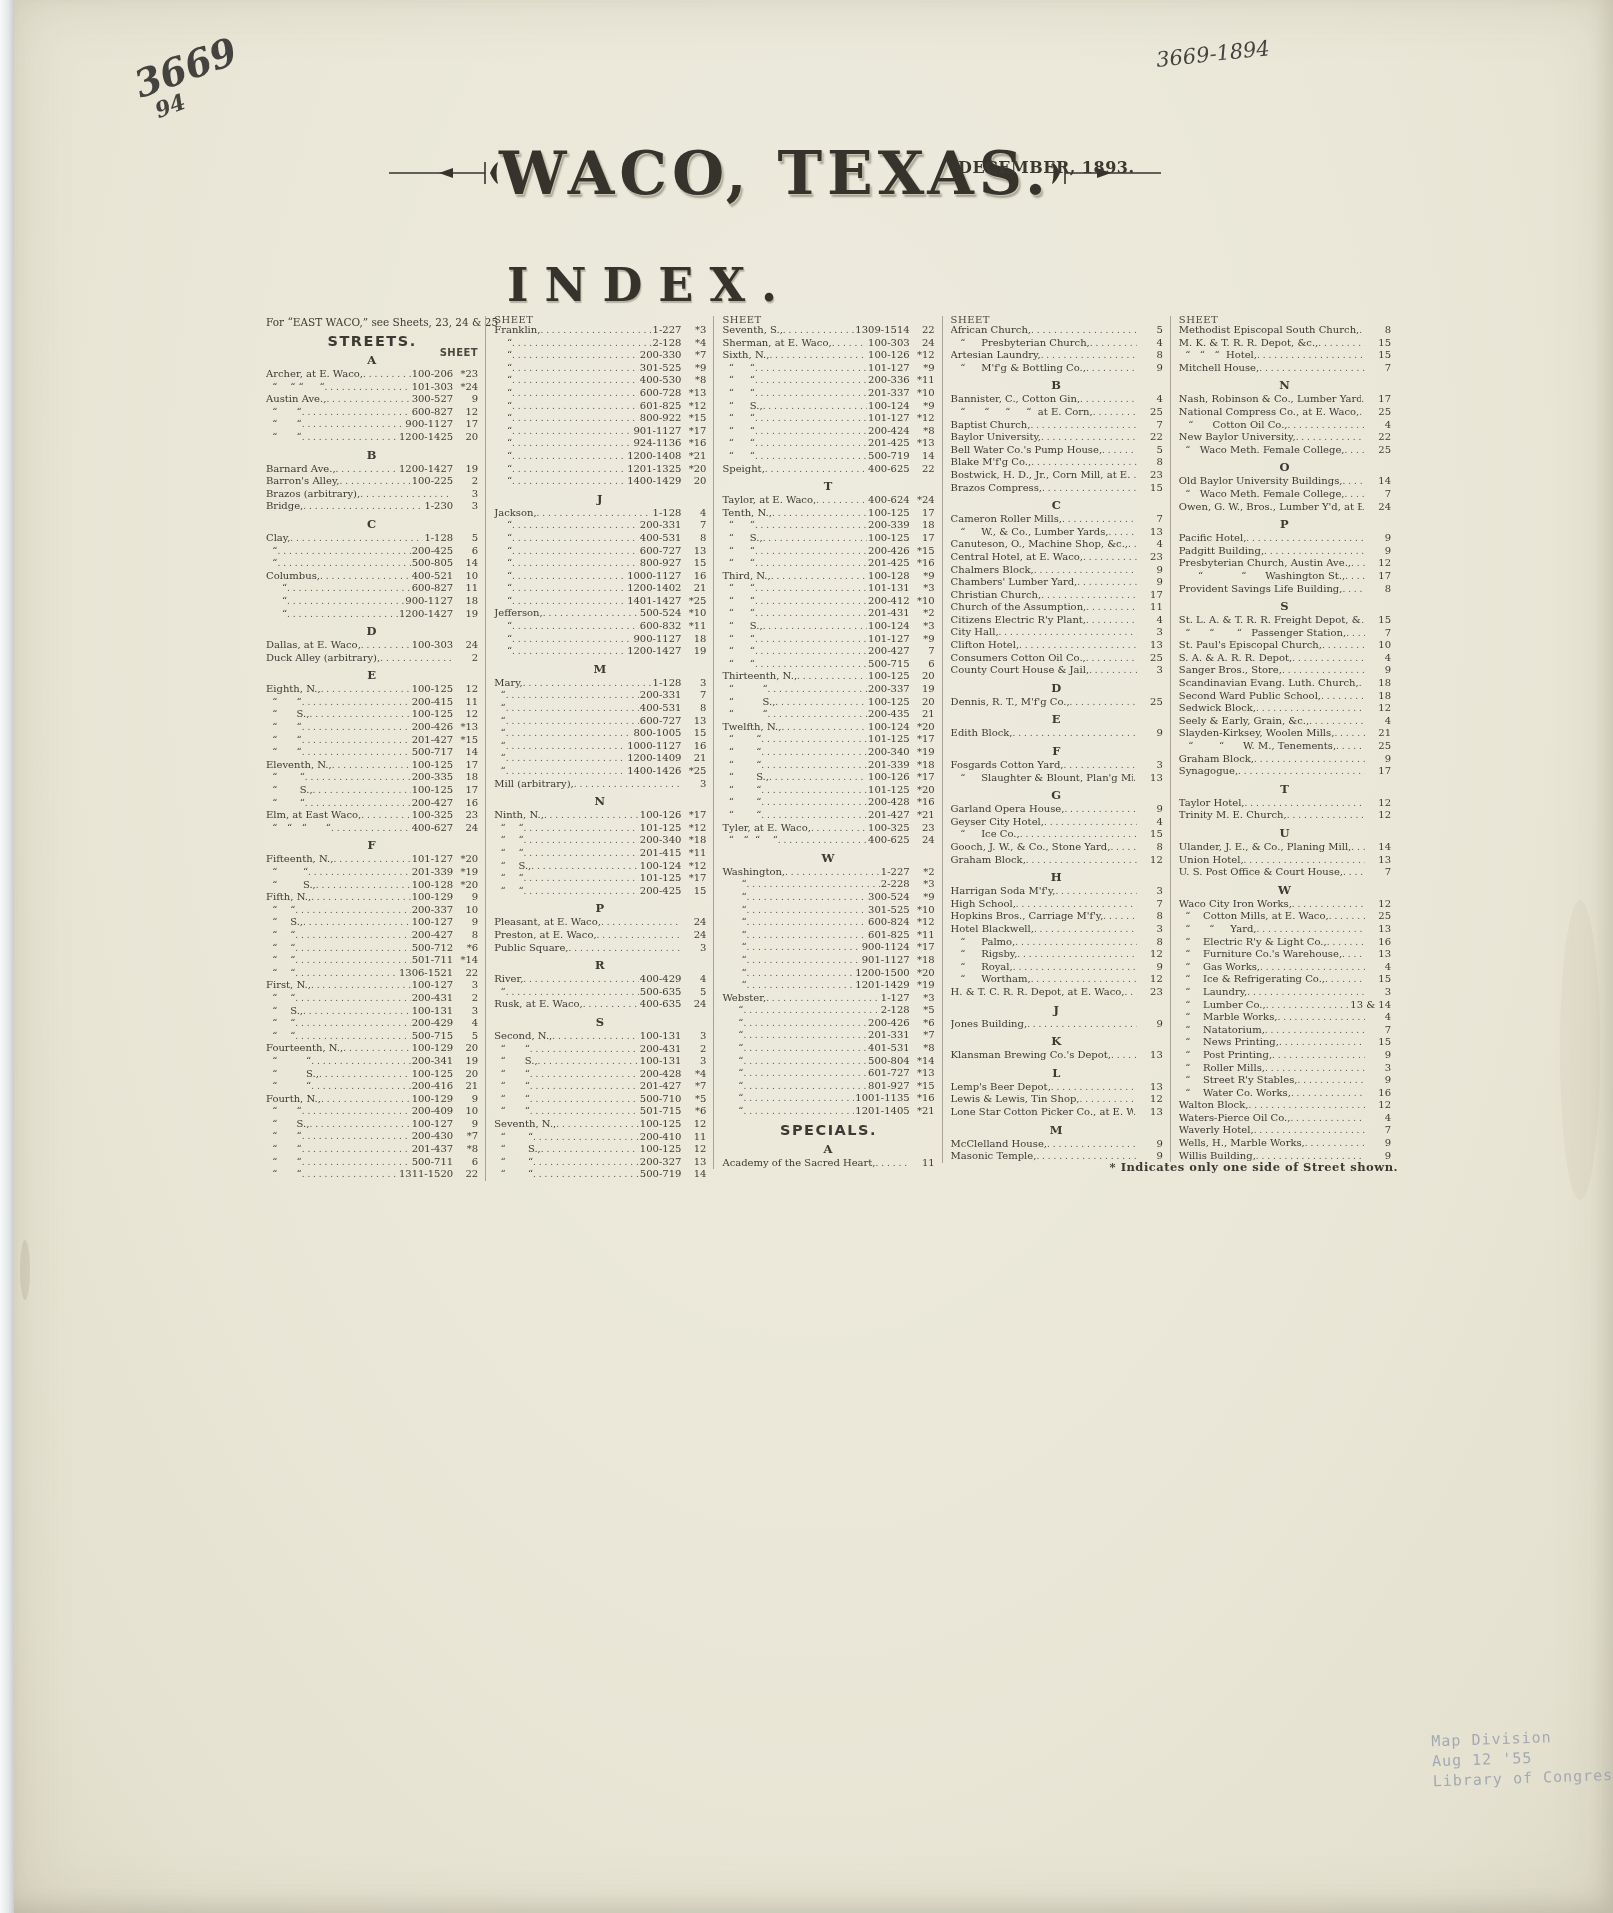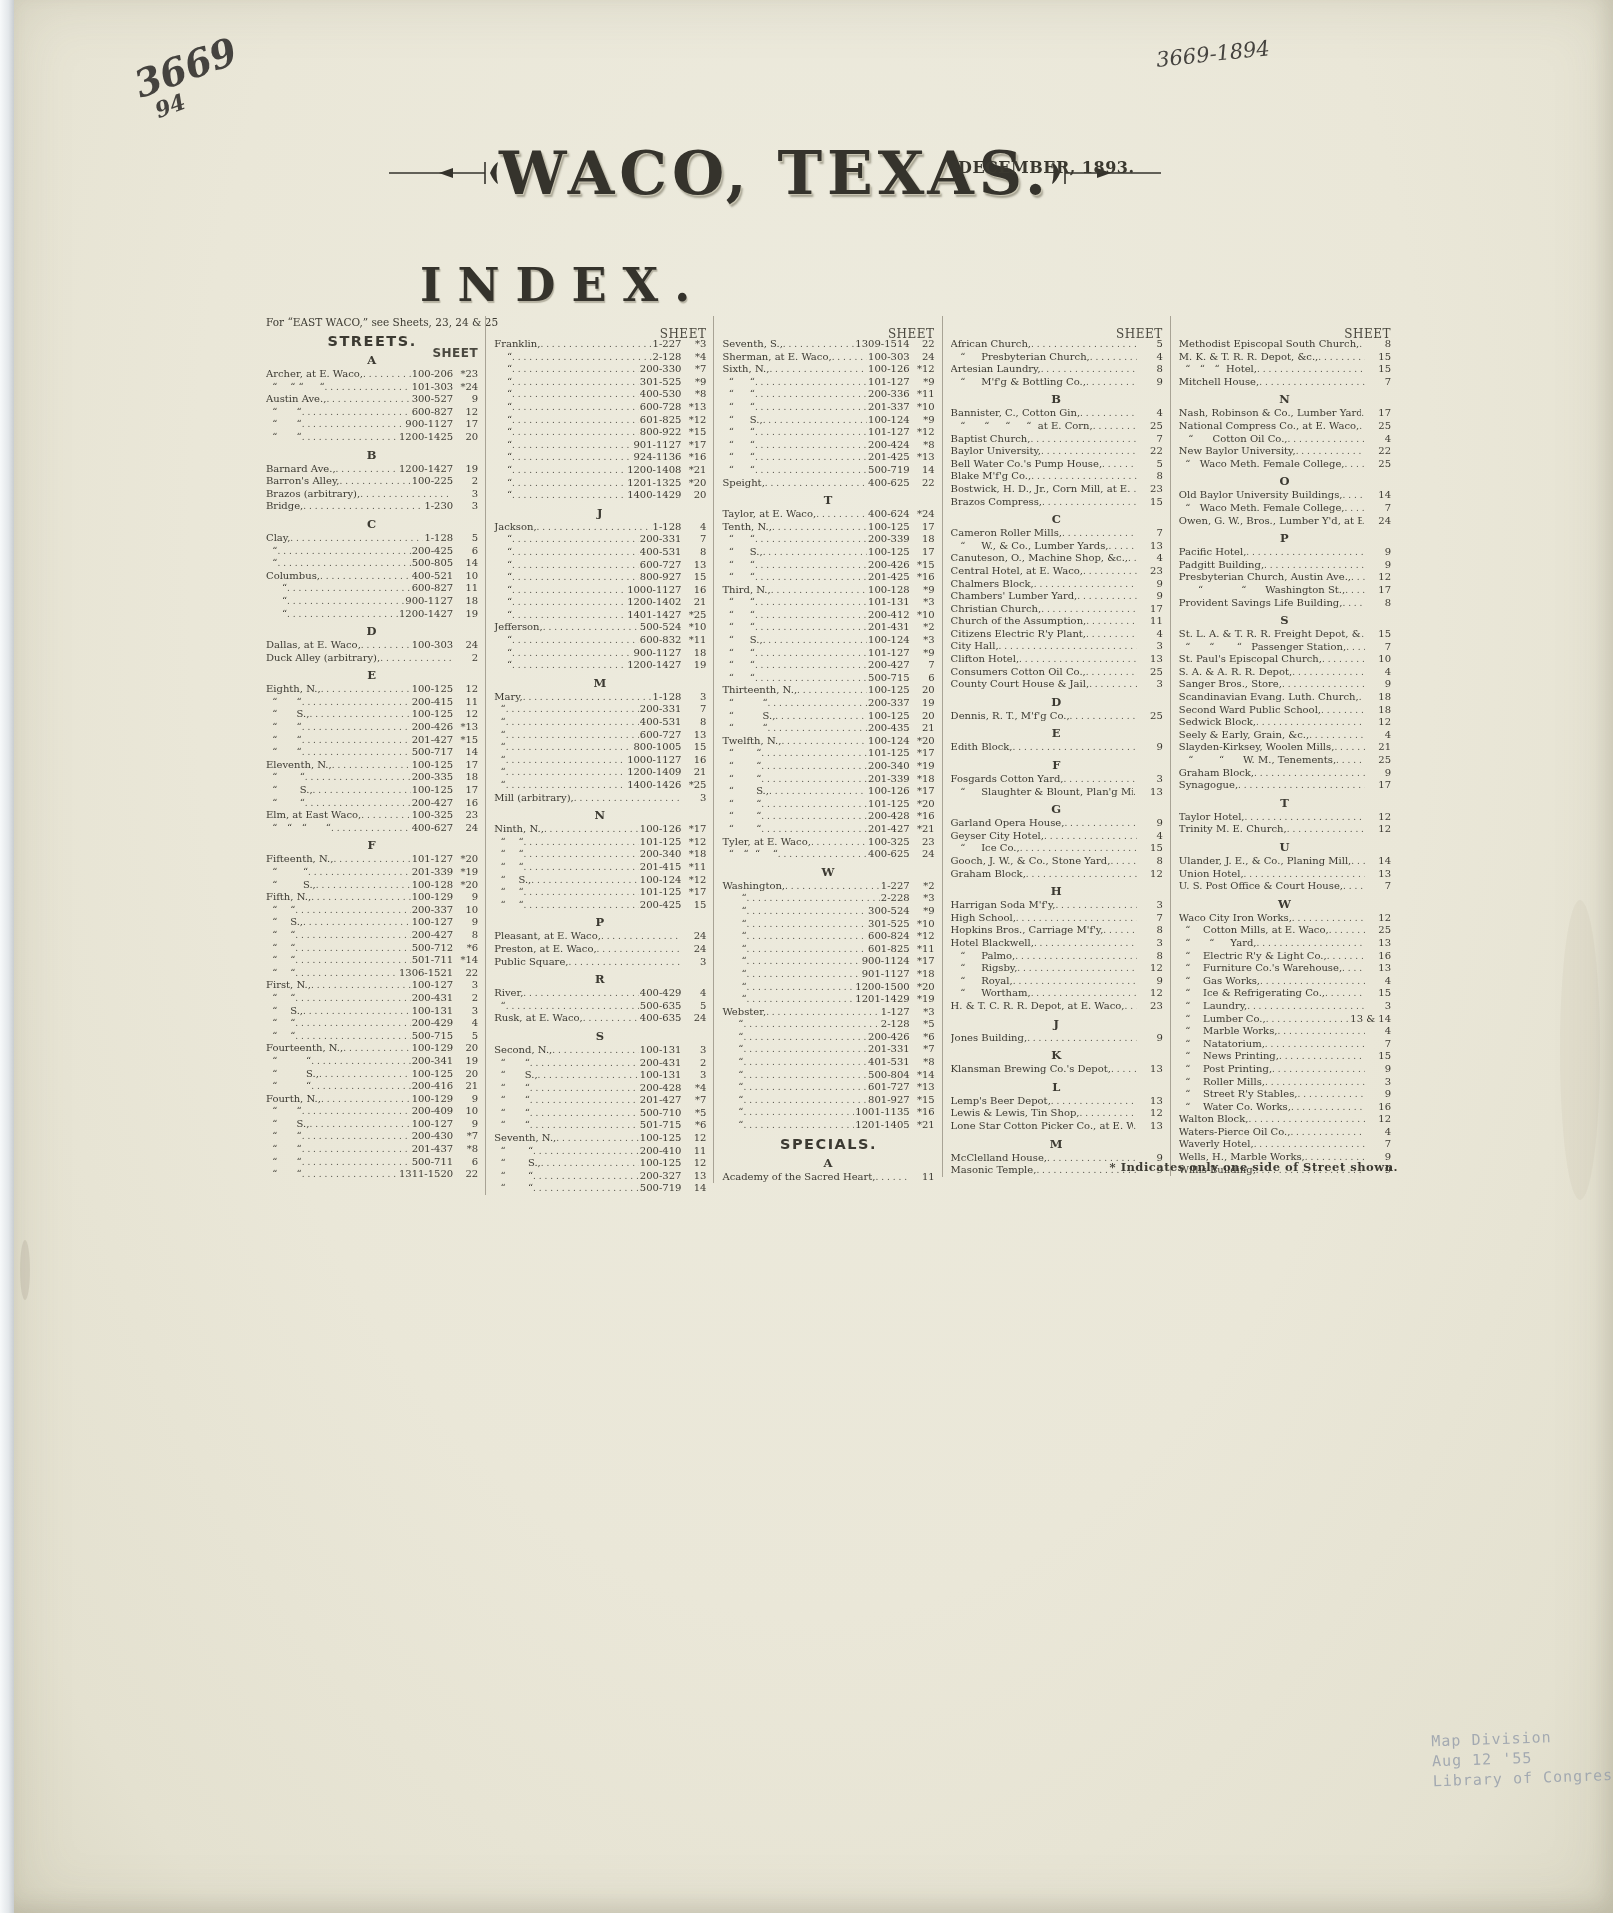--- a/index.html
+++ b/index.html
@@ -19,33 +19,33 @@
   #hw-left{left:138px;top:52px;transform:rotate(-20deg);font-size:38px;font-weight:bold;line-height:30px;}
   #hw-left .sub{font-size:22px;margin-left:10px;}
   #hw-right{left:1156px;top:42px;transform:rotate(-6deg);font-size:21px;}
 
   
   #title-row{position:absolute;left:390px;top:138px;width:770px;display:flex;align-items:center;justify-content:center;gap:0;}
   #main-title{font-family:"DejaVu Serif",serif;font-weight:bold;font-size:60px;letter-spacing:5px;color:#35332c;
               text-shadow:1px 1px 0 #c9c5b2, 2px 3px 2px rgba(80,75,55,.45);white-space:nowrap;}
   .orn{flex:0 0 auto;}
   #date-line{position:absolute;left:958px;top:158px;font-weight:bold;font-size:16px;letter-spacing:.5px;color:#3a382f;}
-  #index-heading{position:absolute;left:420px;top:258px;width:460px;text-align:left;
+  #index-heading{position:absolute;left:420px;top:258px;width:460px;text-align:center;
                  font-weight:bold;font-size:46px;letter-spacing:16px;color:#35332c;
                  text-shadow:1px 2px 1px rgba(80,75,55,.35);}
 
   
   #columns{position:absolute;left:258px;top:316px;width:1140px;display:flex;align-items:flex-start;}
   .col{flex:1 1 0;padding:0 7px 0 8px;min-width:0;}
   .col + .col{border-left:1px solid #a8a395;}
   .note{text-align:center;font-size:10.5px;line-height:13px;margin-bottom:2px;white-space:nowrap;}
   .streets-title{position:relative;text-align:center;font-family:"DejaVu Sans",sans-serif;
                  font-weight:bold;font-size:14.5px;letter-spacing:1.5px;margin:4px 0 0;}
   .specials-title{}
-  .sheet-lbl{display:block;text-align:right;font-size:12px;letter-spacing:.5px;line-height:8px;color:#4a483f;margin-top:14px;}
+  .sheet-lbl{display:block;text-align:left;font-size:10px;letter-spacing:.5px;line-height:8px;color:#4a483f;}
   .streets-title .sheet-lbl{position:absolute;right:0;bottom:-8px;}
   .letter{text-align:center;font-weight:bold;font-size:11.5px;letter-spacing:1px;margin:4px 0 1px;}
   .row{display:flex;align-items:baseline;font-size:10px;line-height:11.6px;}
   .nm{white-space:pre;flex:0 1 auto;overflow:hidden;}
   .dots{flex:1 1 4px;overflow:hidden;white-space:nowrap;color:#55534a;}
   .dots::after{content:". . . . . . . . . . . . . . . . . . . . . . . . . . . . . . . . . . . . . . . . . . . . .";
                font-size:9px;letter-spacing:0;}
   .rg{white-space:nowrap;flex:0 0 auto;padding-left:1px;}
   .sh{min-width:25px;text-align:right;white-space:nowrap;flex:0 0 auto;}
 

